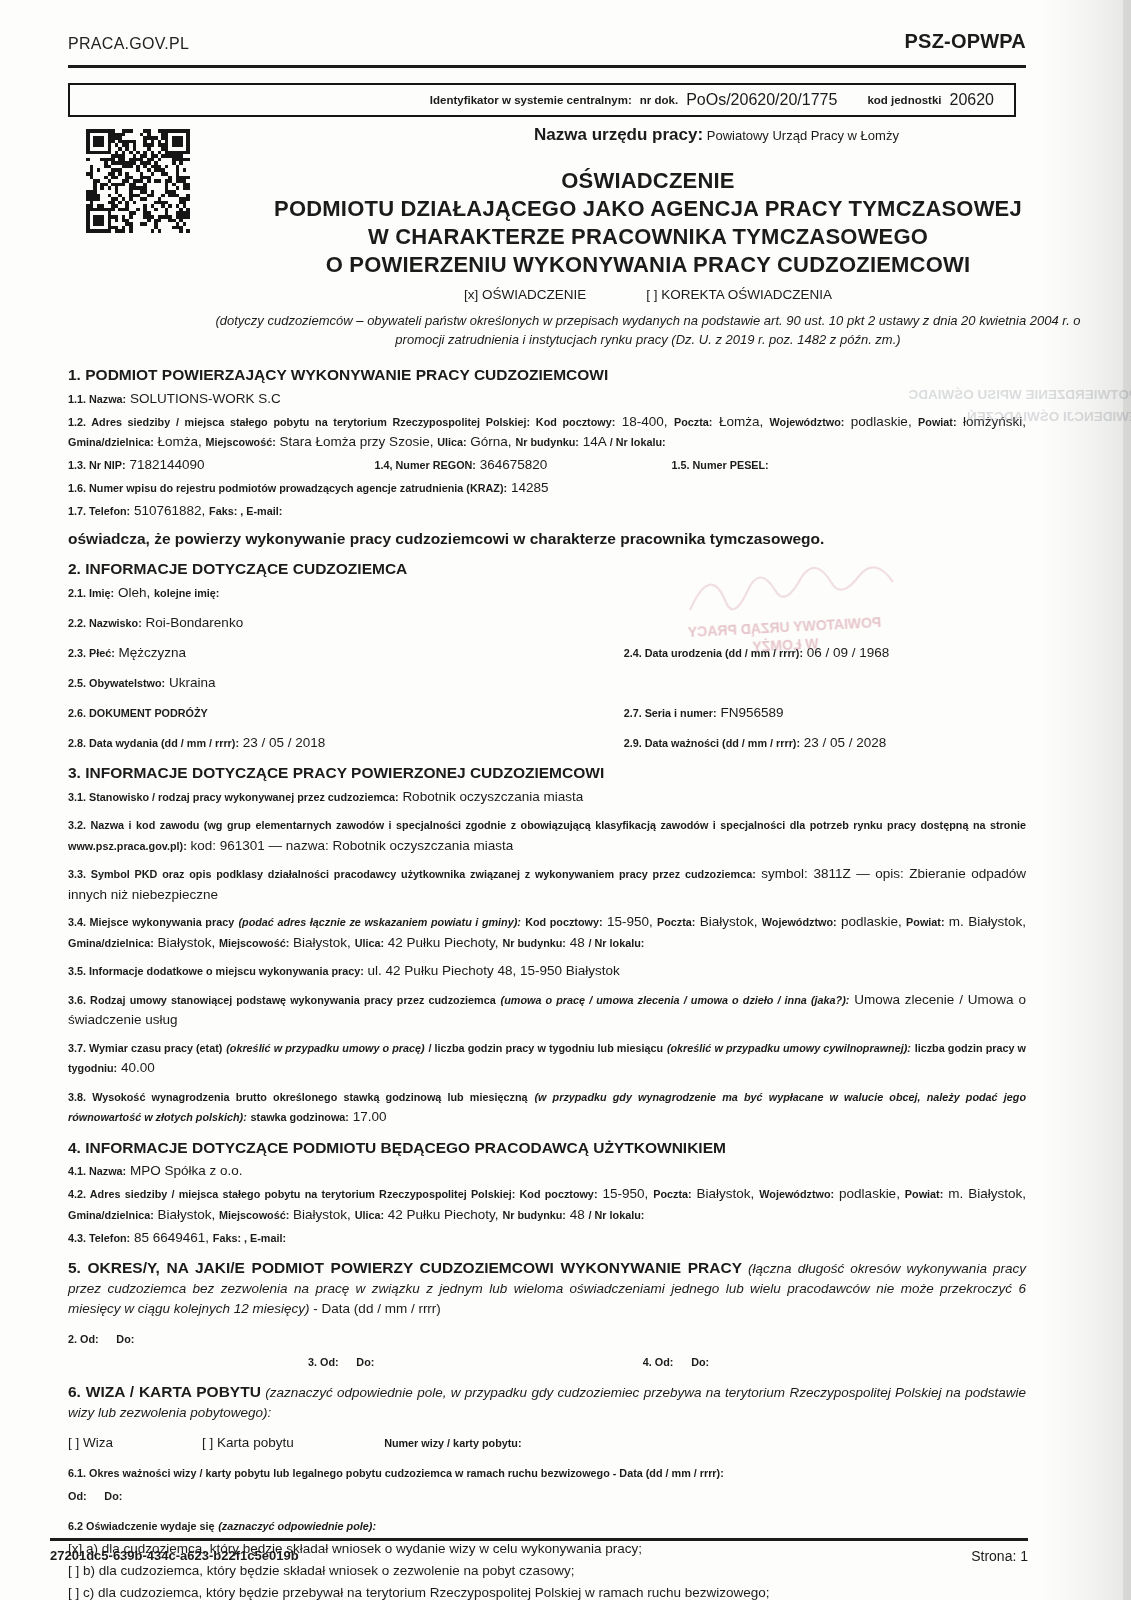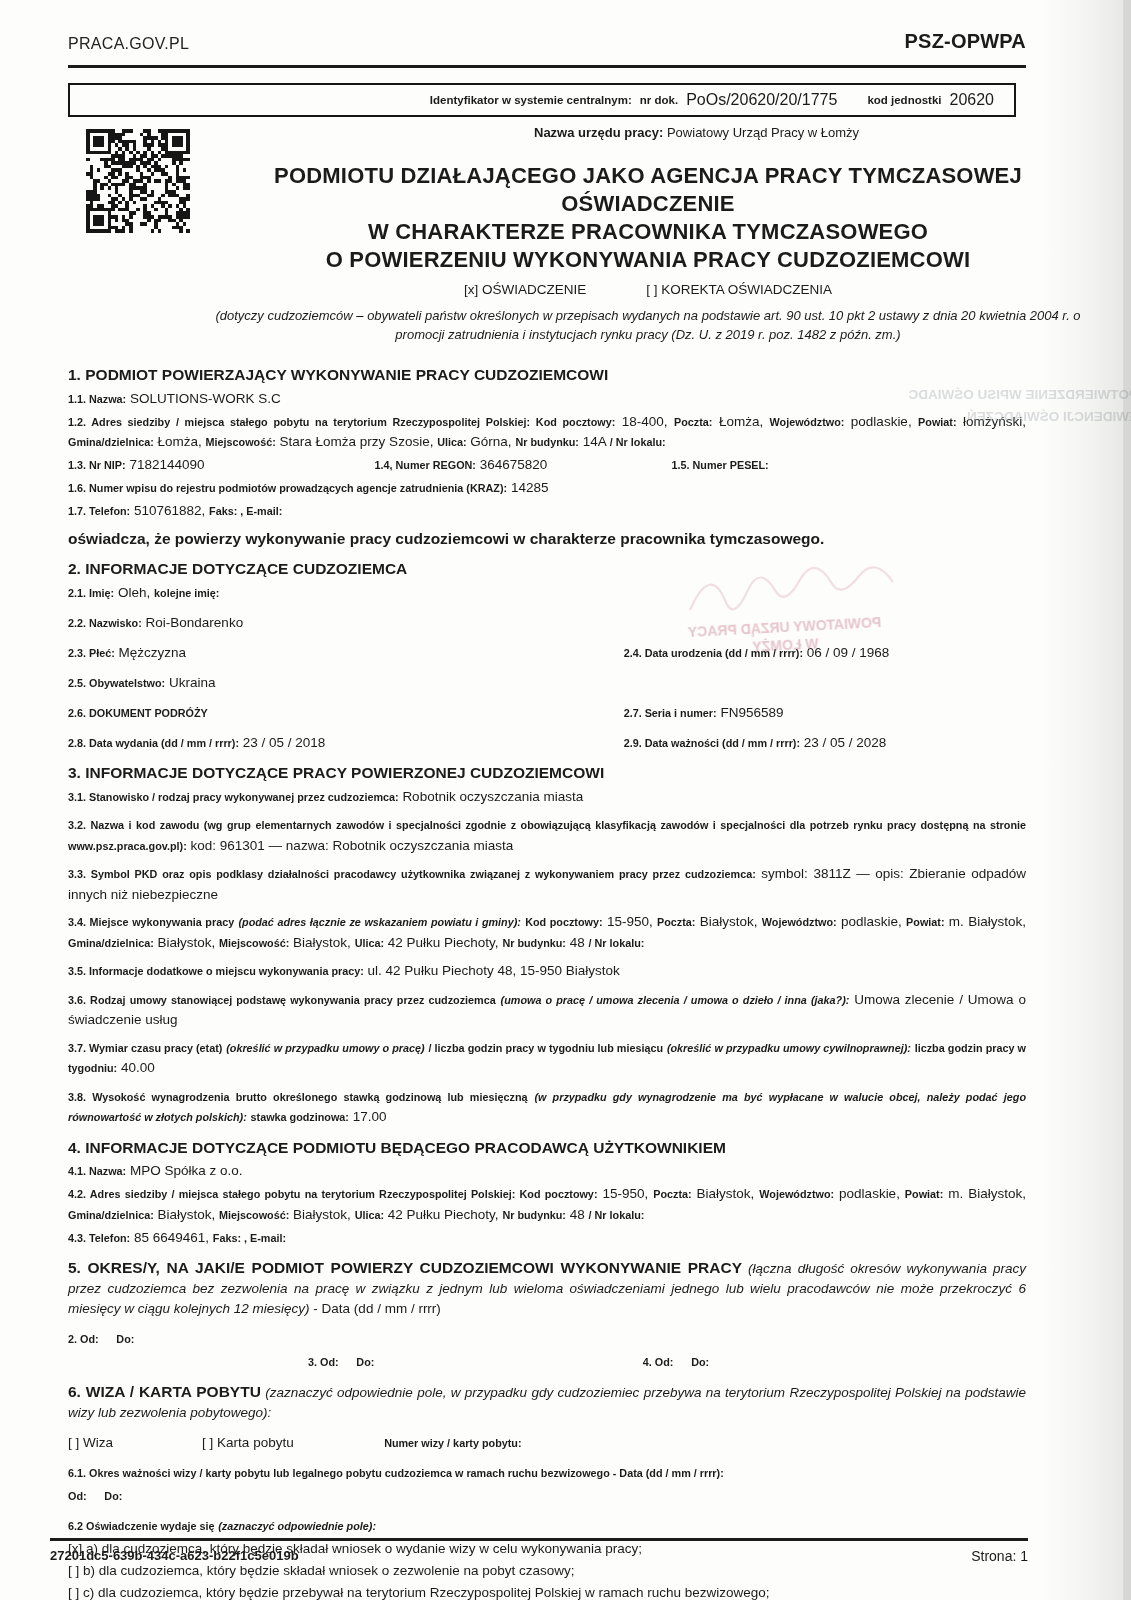--- a/index.html
+++ b/index.html
@@ -26,21 +26,21 @@
 
   .idbox{margin-top:15px;border:2px solid #161616;height:34px;width:948px;
     display:flex;justify-content:flex-end;align-items:center;gap:8px;padding-right:20px;box-sizing:border-box;}
   .idbox .sm{font-size:11.5px;font-weight:bold;}
   .idbox .lg{font-size:16px;}
   .idbox .gap{width:14px;}
 
   .headerblock{position:relative;margin-top:8px;min-height:230px;}
   .qr{position:absolute;left:18px;top:4px;width:104px;height:104px;}
   .office{padding-left:466px;margin-top:8px;font-size:13px;}
-  .office .lbl{font-weight:bold;font-size:13px;}
+  .office .lbl{font-weight:bold;font-size:17px;}
   .titleblock{margin-left:140px;width:880px;text-align:center;}
   .title-line{font-weight:bold;font-size:22px;line-height:28px;letter-spacing:0.2px;}
   .title-line:first-child{margin-top:22px;}
   .typerow{margin-top:8px;font-size:13.5px;display:flex;justify-content:center;gap:60px;}
   .subtitle{margin:10px auto 0 auto;width:872px;text-align:center;font-style:italic;font-size:13px;line-height:18.5px;}
 
   
   #form-body{margin-top:4px;width:958px;}
   section{display:block;}
   .line{line-height:19.5px;margin-top:2.5px;font-size:13.5px;}
@@ -522,22 +522,22 @@
           <rect x="18" y="28" width="1" height="1" fill="#161616"></rect>
           <rect x="20" y="28" width="1" height="1" fill="#161616"></rect>
           <rect x="26" y="28" width="1" height="1" fill="#161616"></rect>
           <rect x="28" y="28" width="1" height="1" fill="#161616"></rect>
         </svg>
       <div class="office">
         <span class="lbl">Nazwa urzędu pracy:</span>
         <span>Powiatowy Urząd Pracy w Łomży</span>
       </div>
       <div class="titleblock">
+        <div class="title-line">OŚWIADCZENIE</div>
         <div class="title-line">PODMIOTU DZIAŁAJĄCEGO JAKO AGENCJA PRACY TYMCZASOWEJ</div>
-        <div class="title-line">OŚWIADCZENIE</div>
         <div class="title-line">W CHARAKTERZE PRACOWNIKA TYMCZASOWEGO</div>
         <div class="title-line">O POWIERZENIU WYKONYWANIA PRACY CUDZOZIEMCOWI</div>
         <div class="typerow">
           <span>[x] OŚWIADCZENIE</span>
           <span>[ ]  KOREKTA OŚWIADCZENIA</span>
         </div>
         <div class="subtitle">(dotyczy cudzoziemców – obywateli państw określonych w przepisach wydanych na podstawie art. 90 ust. 10 pkt 2 ustawy z dnia 20 kwietnia 2004 r. o promocji zatrudnienia i instytucjach rynku pracy (Dz. U. z 2019 r. poz. 1482 z późn. zm.)</div>
       </div>
     </div>
 

